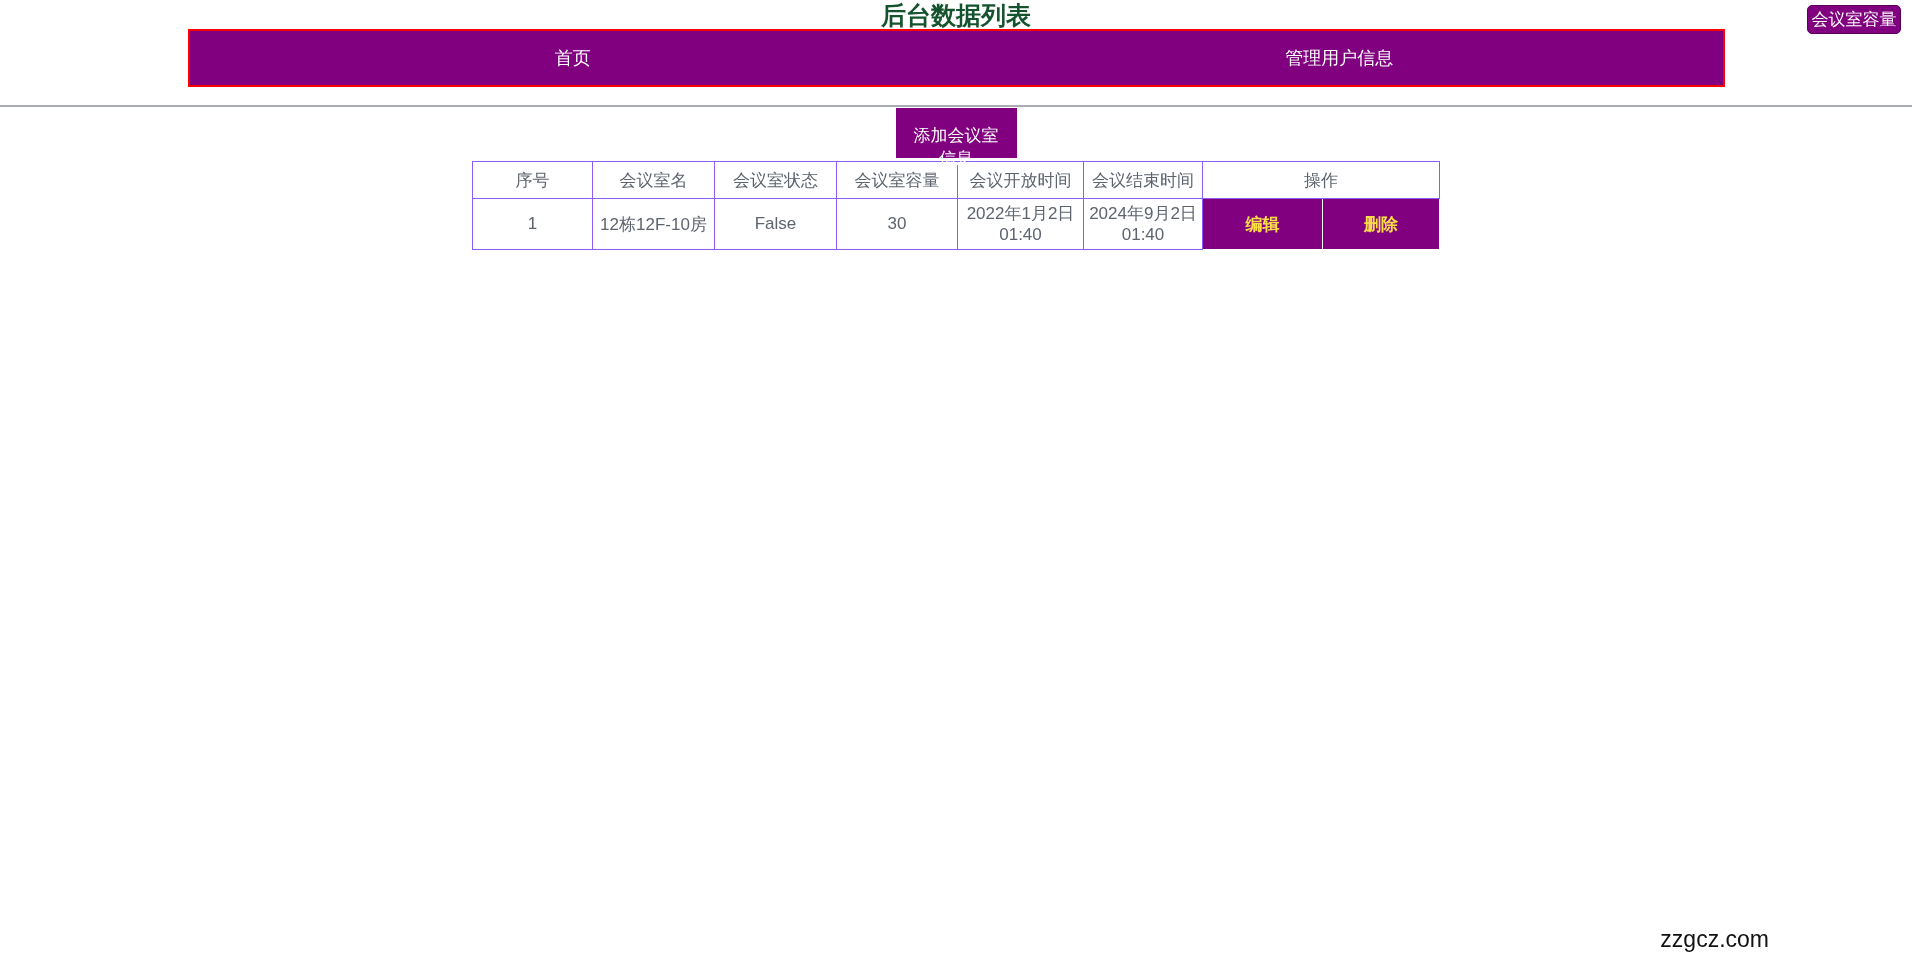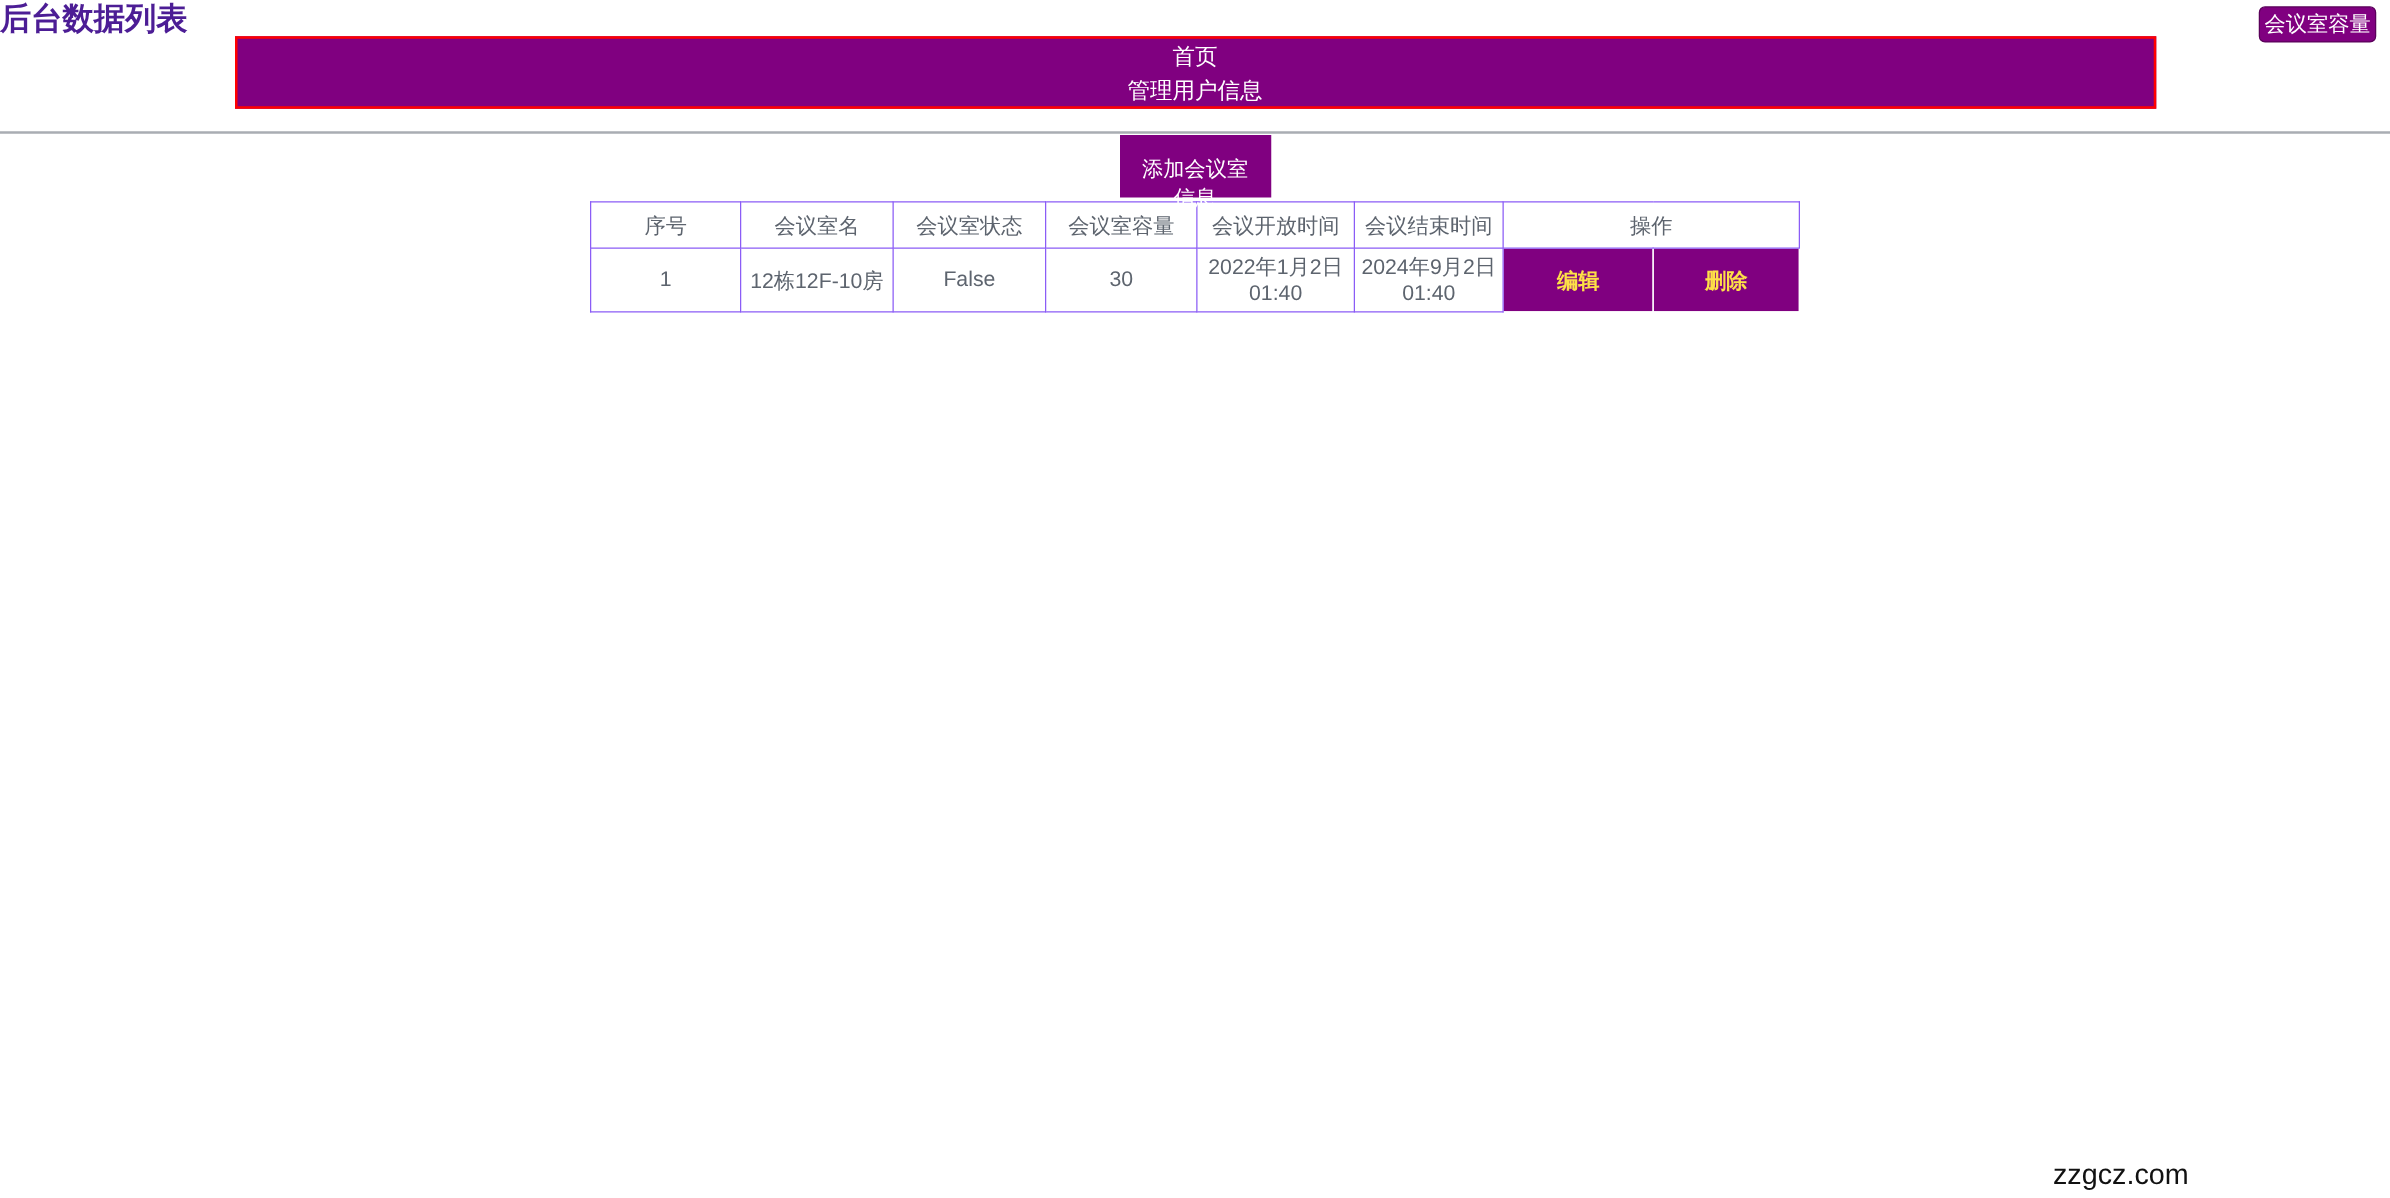--- a/index.html
+++ b/index.html
@@ -7,24 +7,24 @@
     margin: 0; padding: 0;
     width: 1912px; height: 958px;
     background: #ffffff;
     font-family: "Liberation Sans", sans-serif;
     position: relative;
     overflow: hidden;
   }
   .page-title {
     margin: 0;
     padding-top: 2px;
-    text-align: left;
+    text-align: center;
     font-size: 25px;
     font-weight: bold;
-    color: #4c1d95;
+    color: #14532d;
     line-height: 27px;
   }
   .logout-btn {
     position: absolute;
     top: 5px; right: 11px;
     width: 94px; height: 29px;
     background: #800080;
     color: #ffffff;
     font-size: 17px;
     font-family: "Liberation Sans", sans-serif;
@@ -34,21 +34,20 @@
     padding: 0;
   }
   .nav-bar {
     width: 1537px;
     margin: 0 auto;
     height: 58px;
     background: #800080;
     border: 2px solid #ff0000;
     display: flex;
     align-items: stretch;
-    flex-direction: column;
   }
   .nav-item {
     flex: 1 1 25%;
     display: flex;
     align-items: center;
     justify-content: center;
     color: #ffffff;
     font-size: 18px;
     cursor: pointer;
   }
@@ -104,21 +103,21 @@
     color: #fde047;
     border: none;
     font-size: 17px;
     font-weight: bold;
     font-family: "Liberation Sans", sans-serif;
     cursor: pointer;
     padding: 0;
   }
   .watermark {
     position: absolute;
-    right: 161px;
+    right: 143px;
     bottom: 5px;
     font-size: 23px;
     color: #111111;
   }
 </style>
 </head>
 <body>
 
 <h1 class="page-title">后台数据列表</h1>
 

